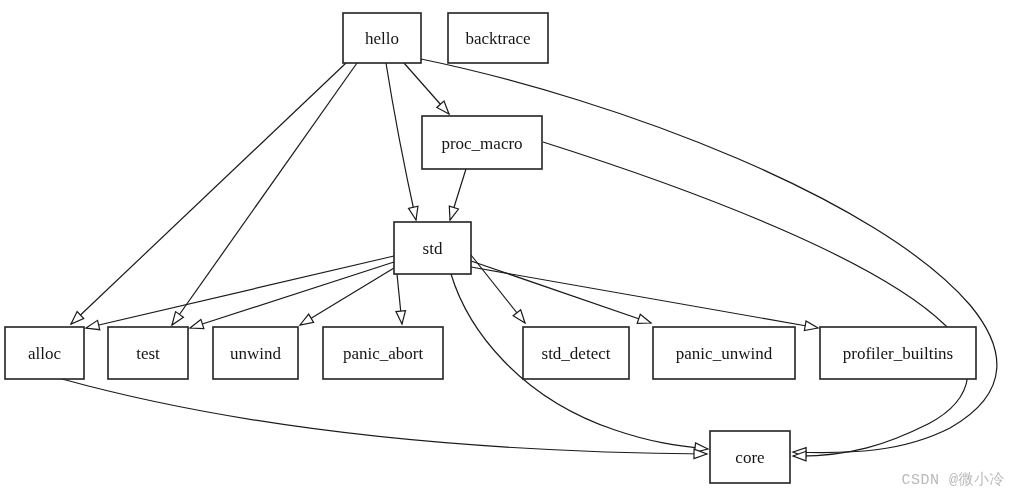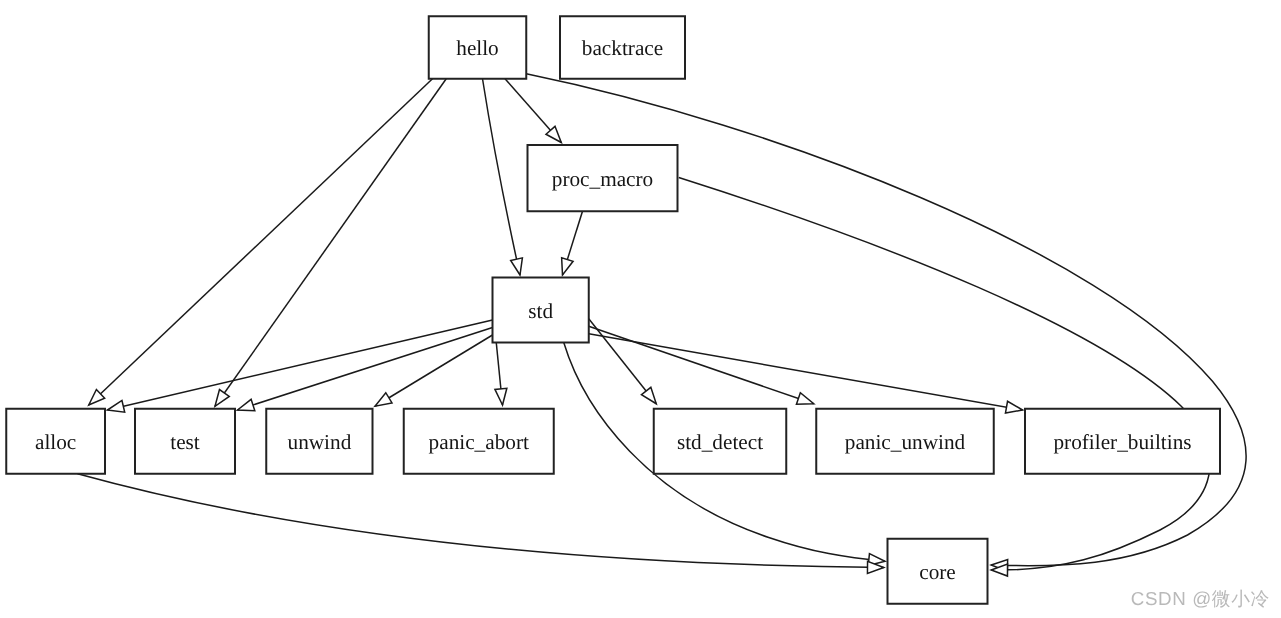--- a/index.html
+++ b/index.html
@@ -14,22 +14,22 @@
   svg{display:block;}
   .node-rect{fill:#ffffff;stroke:#222222;stroke-width:1.6;}
   .node-label{
     font-family:"Liberation Serif","DejaVu Serif",serif;
     font-size:17px;fill:#151515;
   }
   .edge-line{fill:none;stroke:#1a1a1a;stroke-width:1.2;}
   .arrow-head{fill:#ffffff;stroke:#1a1a1a;stroke-width:1.2;stroke-linejoin:miter;}
   .watermark{
     position:absolute;
-    right:9px;bottom:5px;
-    font-family:Liberation Sans, sans-serif;
+    right:20px;bottom:5px;
+    font-family:Liberation Mono, monospace;
     font-size:15px;
     color:#b9b9b9;
     letter-spacing:0.5px;
     user-select:none;
   }
 </style>
 </head>
 <body>
 
 <div class="canvas">

